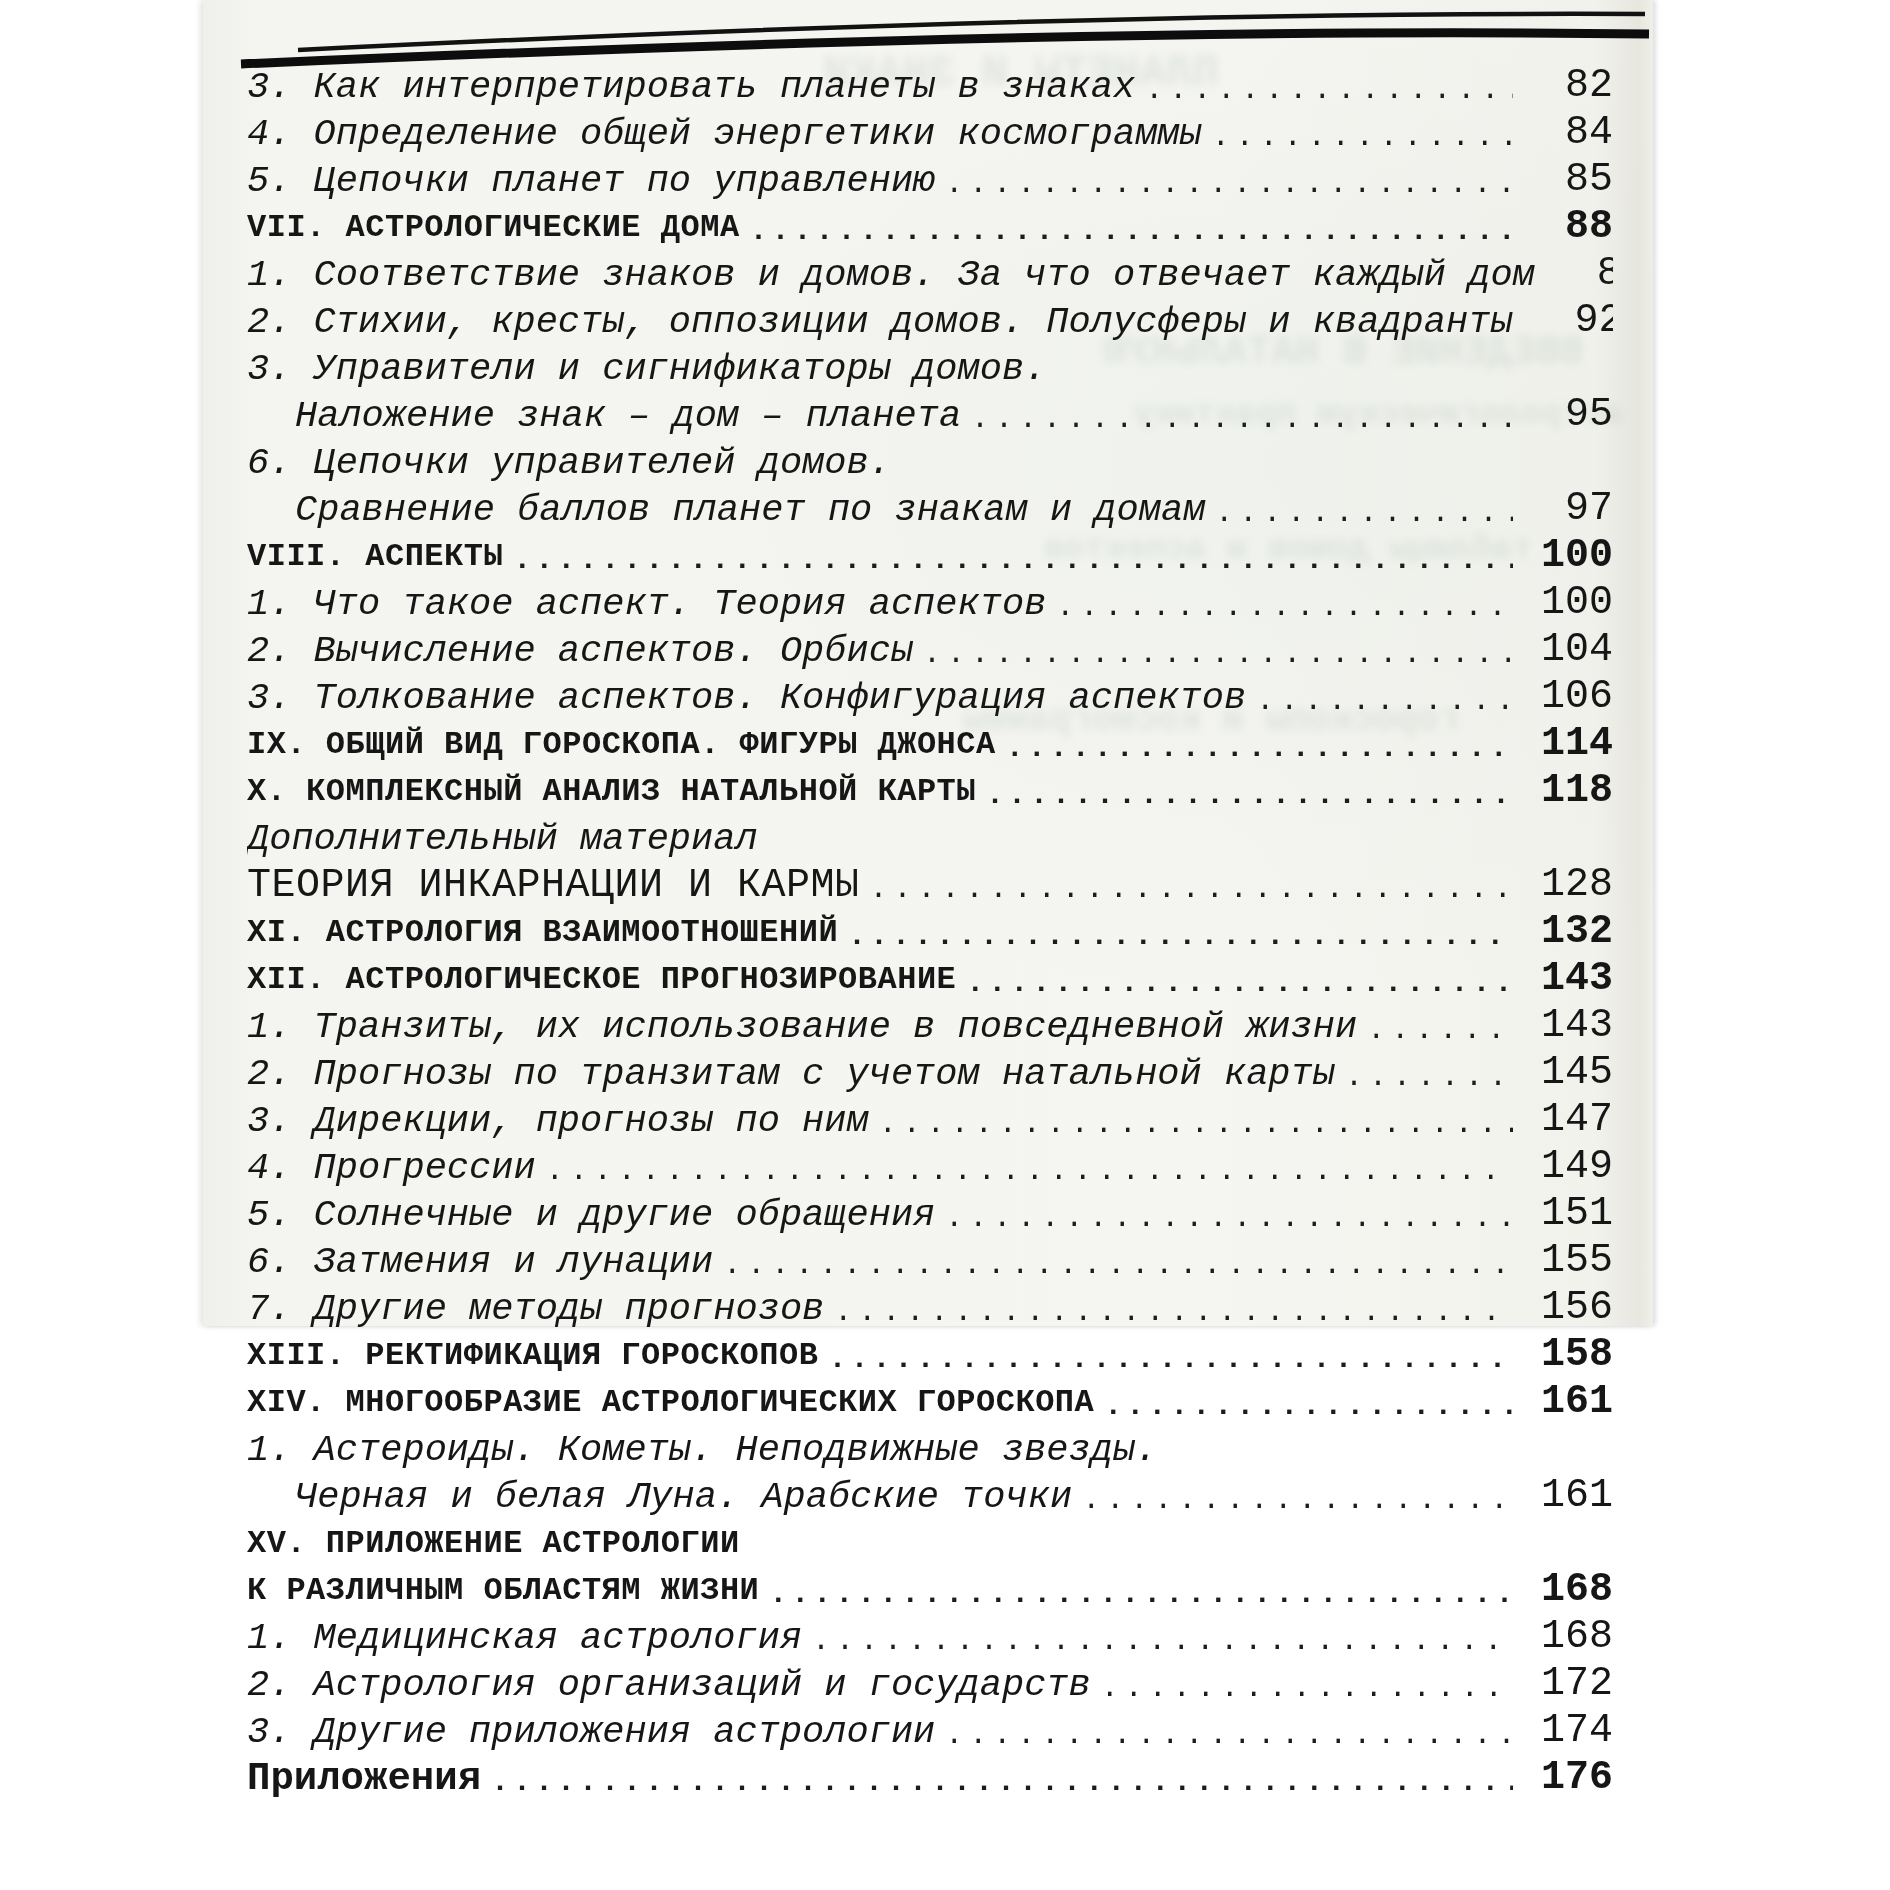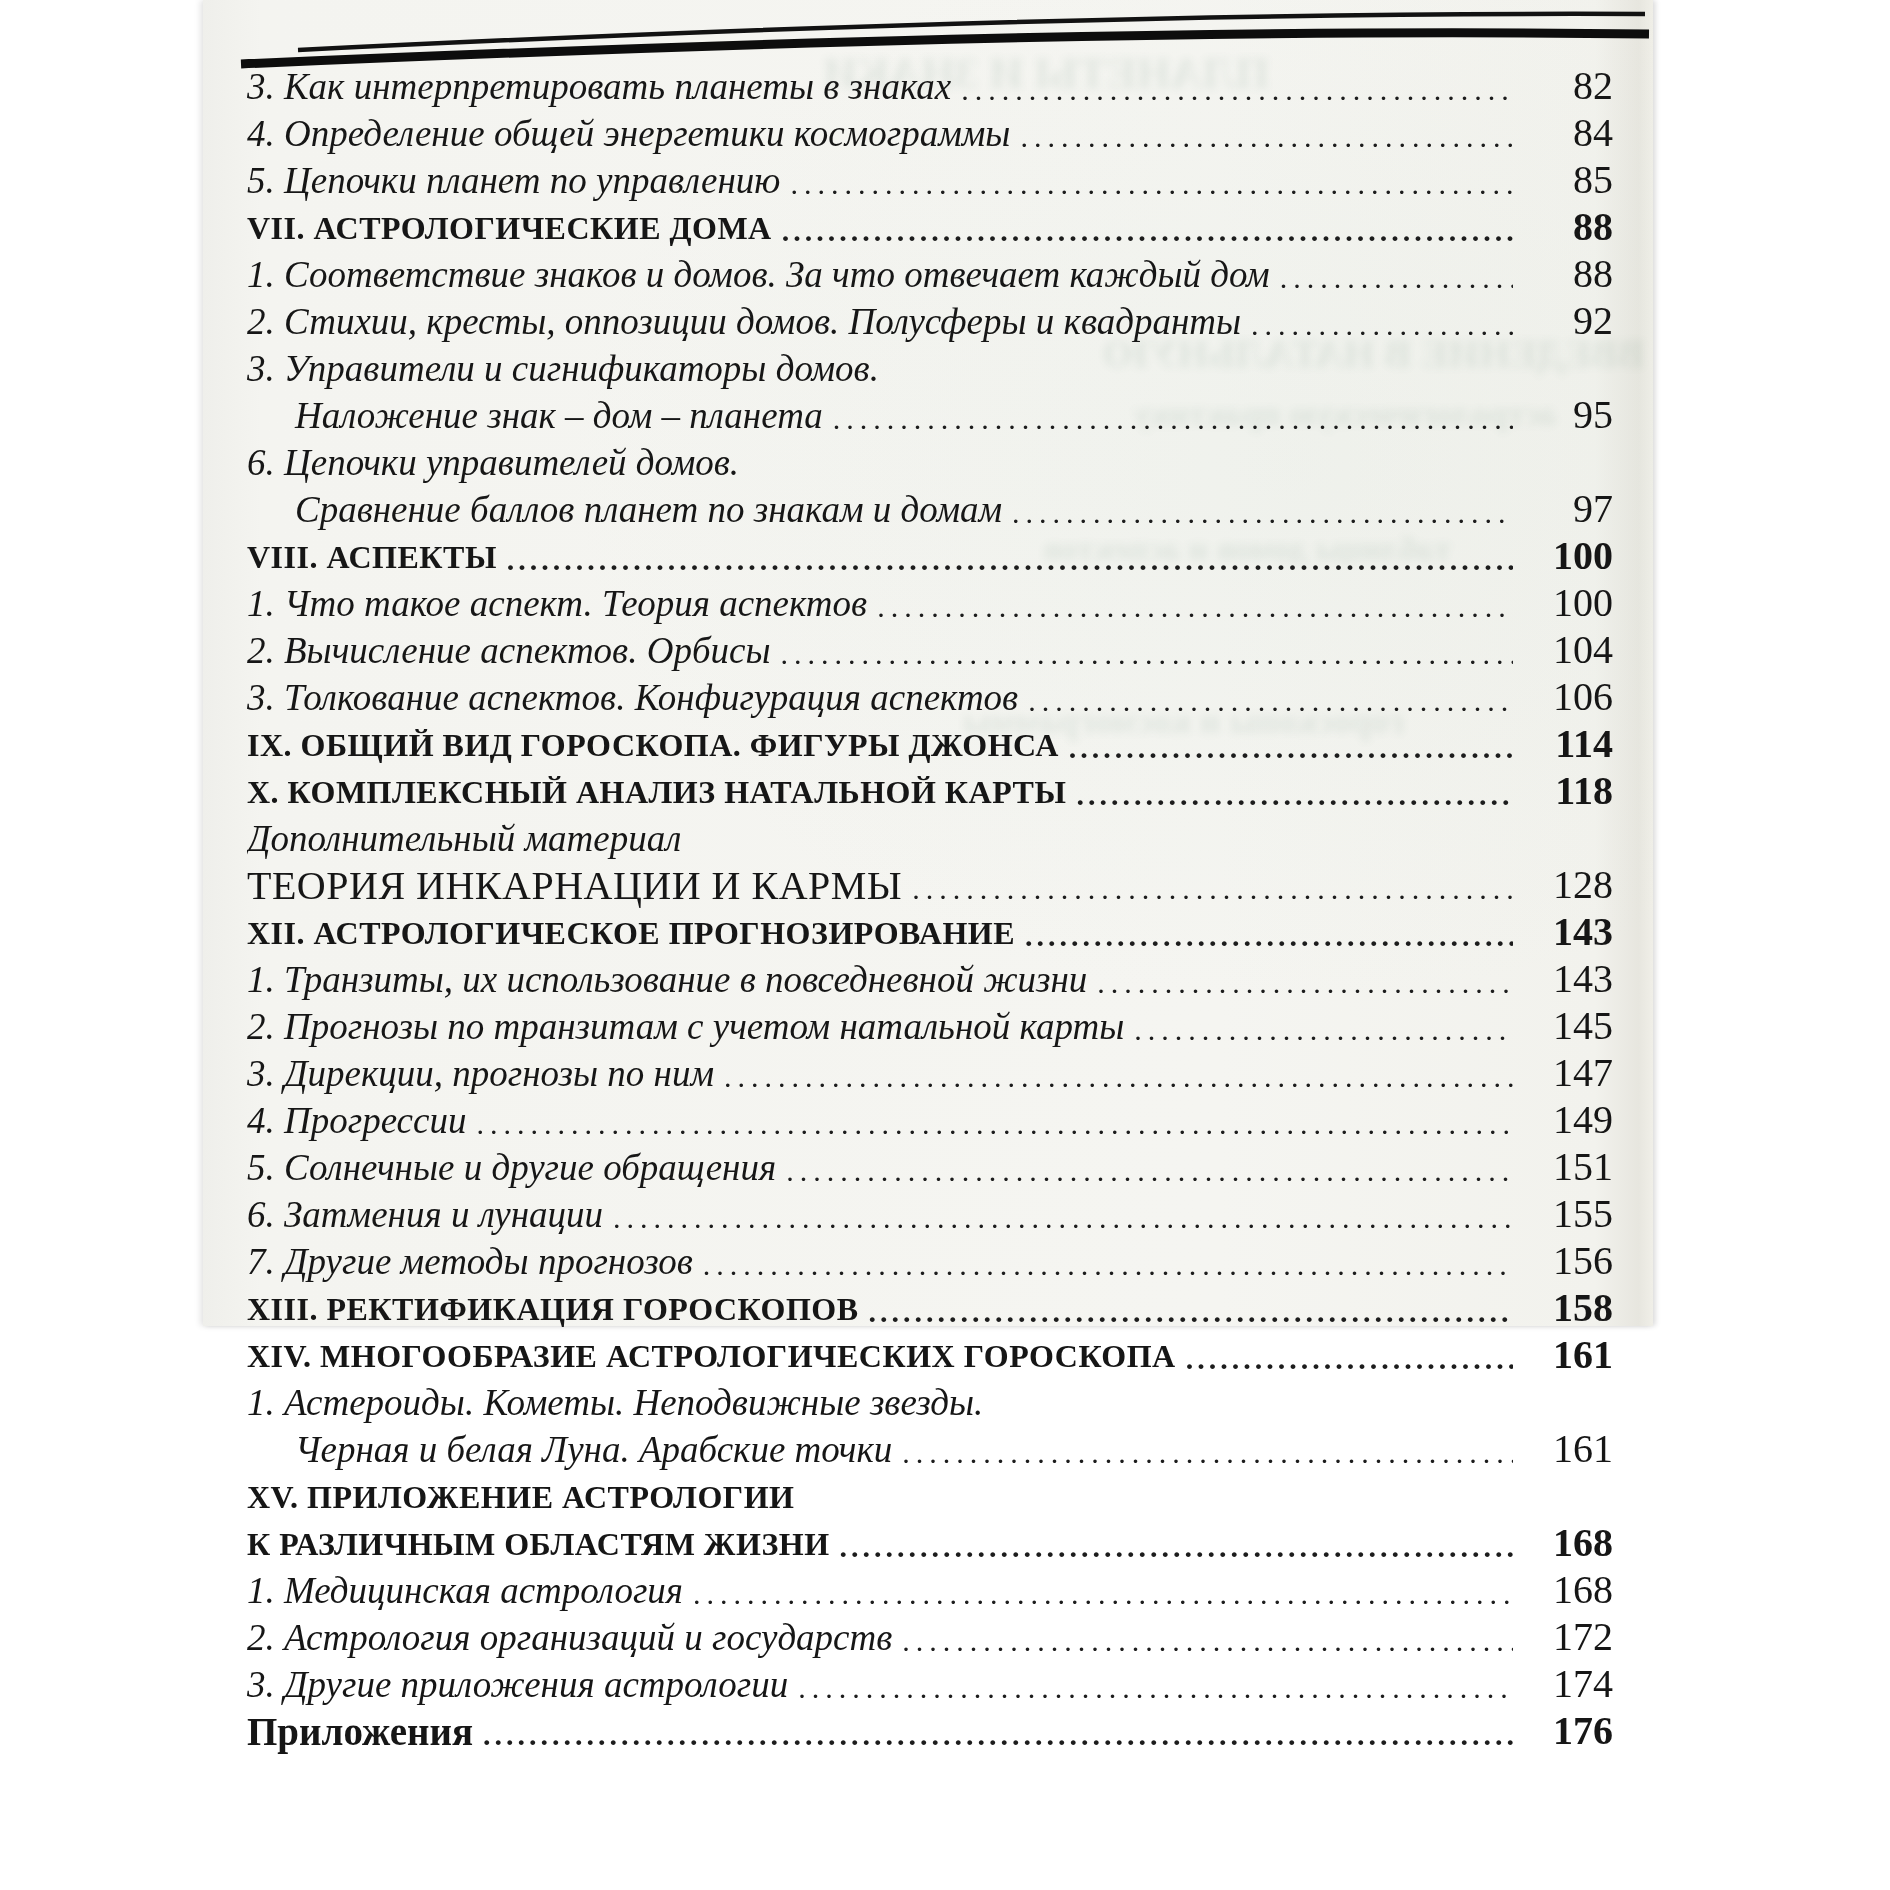--- a/index.html
+++ b/index.html
@@ -14,20 +14,21 @@
   
   .paper{
     position:absolute;
     left:203px;top:0;
     width:1450px;height:1326px;
     background:
       radial-gradient(1200px 900px at 75% 35%, rgba(214,226,216,.18), rgba(0,0,0,0) 60%),
       linear-gradient(90deg,#efefeb 0%, #f4f4f0 4%, #f5f5f1 70%, #f2f2ed 96%, #e7e6df 99%, #f0efe8 100%),
       #f4f4f0;
     box-shadow:-3px 0 6px rgba(0,0,0,.10), 3px 0 5px rgba(0,0,0,.12);
+    font-family:Liberation Mono, monospace;
   }
   
   .ghost{
     position:absolute;
     filter:blur(4px);
     opacity:.10;
     color:#3d6b55;
     font-weight:bold;
     white-space:nowrap;
     transform:scaleX(-1);
@@ -199,20 +200,25 @@
         <span class="label">Дополнительный материал</span>
         <span class="dots hidden"></span>
         <span class="pagenum"></span>
       </div>
       <div class="row section-plain">
         <span class="label">ТЕОРИЯ ИНКАРНАЦИИ И КАРМЫ</span>
         <span class="dots"></span>
         <span class="pagenum">128</span>
       </div>
       <div class="row section">
+        <span class="label">XI. АСТРОЛОГИЯ ВЗАИМООТНОШЕНИЙ</span>
+        <span class="dots"></span>
+        <span class="pagenum">132</span>
+      </div>
+      <div class="row section">
         <span class="label">XII. АСТРОЛОГИЧЕСКОЕ ПРОГНОЗИРОВАНИЕ</span>
         <span class="dots"></span>
         <span class="pagenum">143</span>
       </div>
       <div class="row item">
         <span class="label">1. Транзиты, их использование в повседневной жизни</span>
         <span class="dots"></span>
         <span class="pagenum">143</span>
       </div>
       <div class="row item">

